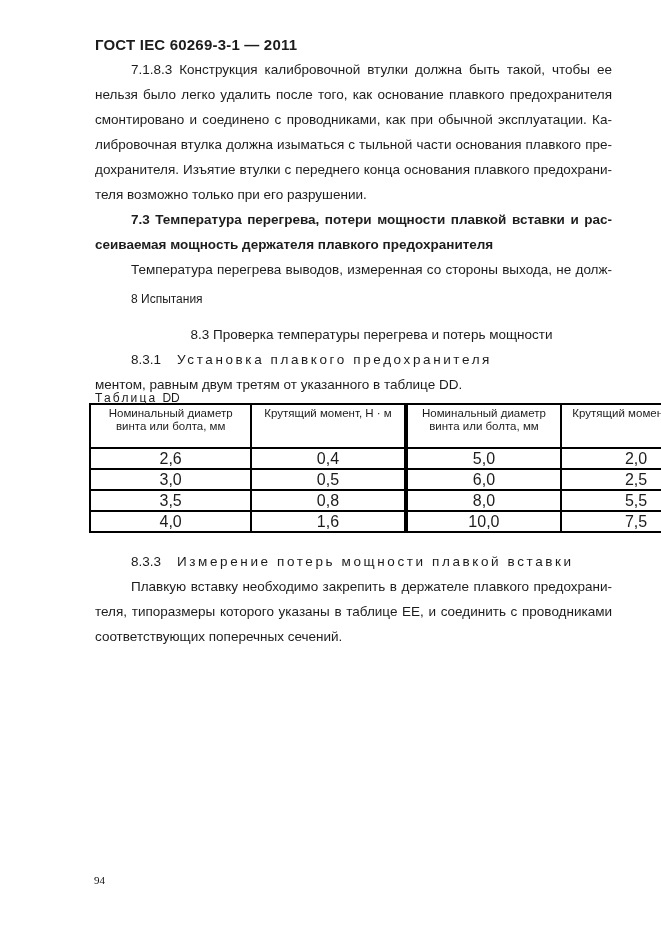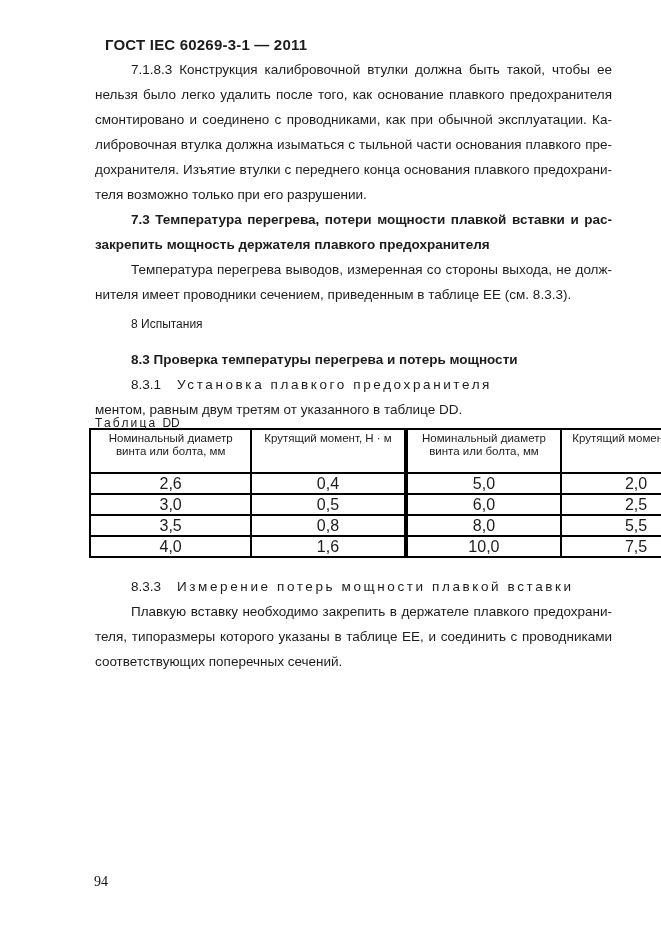--- a/index.html
+++ b/index.html
@@ -7,41 +7,41 @@
     position: relative;
     width: 661px;
     height: 936px;
     background: #ffffff;
     font-family: "Liberation Sans", sans-serif;
     color: #1c1c1c;
     overflow: hidden;
   }
   .doc-header {
     position: absolute;
-    left: 105px;
+    left: 95px;
     top: 36px;
     font-size: 15px;
     font-weight: bold;
     letter-spacing: 0.2px;
     white-space: nowrap;
   }
   .text-col {
     position: absolute;
     left: 95px;
     top: 57px;
     width: 517px;
     font-size: 13.5px;
     line-height: 25px;
   }
   .tline { text-align: justify; text-align-last: justify; text-justify: inter-word; }
   .tline.last { text-align-last: left; }
   .indent-first .tline.first { text-indent: 36px; }
   .para.bold { font-weight: bold; }
   .h-large { font-size: 12px; font-weight: normal; line-height: 25px; margin-top: 5px; text-indent: 36px; }
-  .h-bold  { font-size: 13.5px; font-weight: bold; line-height: 25px; margin-top: 10px; text-indent: 36px; }
+  .h-bold  { font-size: 13.5px; font-weight: normal; line-height: 25px; margin-top: 10px; text-indent: 36px; text-align: center; }
   .h-spaced { line-height: 25px; text-indent: 36px; }
   .h-spaced .sp { letter-spacing: 2.6px; margin-left: 16px; }
   .h-spaced.mt833 { margin-top: 16px; }
   .table-label { margin-top: -6px; line-height: 14px; font-size: 12px; }
   .table-label .sp-sm { letter-spacing: 2.2px; margin-right: 5px; }
   .dd-table {
     border-collapse: collapse;
     table-layout: fixed;
     width: 623px;
     margin-left: -6px;
@@ -64,21 +64,21 @@
     font-size: 16px;
     height: 19px;
     line-height: 19px;
     padding: 0 2px;
   }
   .page-number {
     position: absolute;
     left: 94px;
     top: 874px;
     font-family: "Liberation Serif", serif;
-    font-size: 14px;
+    font-size: 11px;
     color: #111;
   }
 </style>
 </head>
 <body>
 
 <div class="page">
 
   <div class="doc-header">ГОСТ IEC 60269-3-1 — 2011</div>
 
@@ -88,26 +88,25 @@
         <div class="tline first">7.1.8.3 Конструкция калибровочной втулки должна быть такой, чтобы ее</div>
         <div class="tline">нельзя было легко удалить после того, как основание плавкого предохранителя</div>
         <div class="tline">смонтировано и соединено с проводниками, как при обычной эксплуатации. Ка-</div>
         <div class="tline">либровочная втулка должна изыматься с тыльной части основания плавкого пре-</div>
         <div class="tline">дохранителя. Изъятие втулки с переднего конца основания плавкого предохрани-</div>
         <div class="tline last">теля возможно только при его разрушении.</div>
       </div>
 
     <div class="para bold indent-first">
         <div class="tline first">7.3 Температура перегрева, потери мощности плавкой вставки и рас-</div>
-        <div class="tline last">закрепить мощность держателя плавкого предохранителя</div>
+        <div class="tline last">сеиваемая мощность держателя плавкого предохранителя</div>
       </div>
 
     <div class="para indent-first">
         <div class="tline first">Температура перегрева выводов, измеренная со стороны выхода, не долж-</div>
-        <div class="tline last">нителя имеет проводники сечением, приведенным в таблице ЕЕ (см. 8.3.3).</div>
       </div>
 
     <div class="h-large">8 Испытания</div>
 
     <div class="h-bold">8.3 Проверка температуры перегрева и потерь мощности</div>
 
     <div class="h-spaced"><span>8.3.1</span><span class="sp">Установка плавкого предохранителя</span></div>
 
     <div class="para indent-first">
         <div class="tline last">ментом, равным двум третям от указанного в таблице DD.</div>

